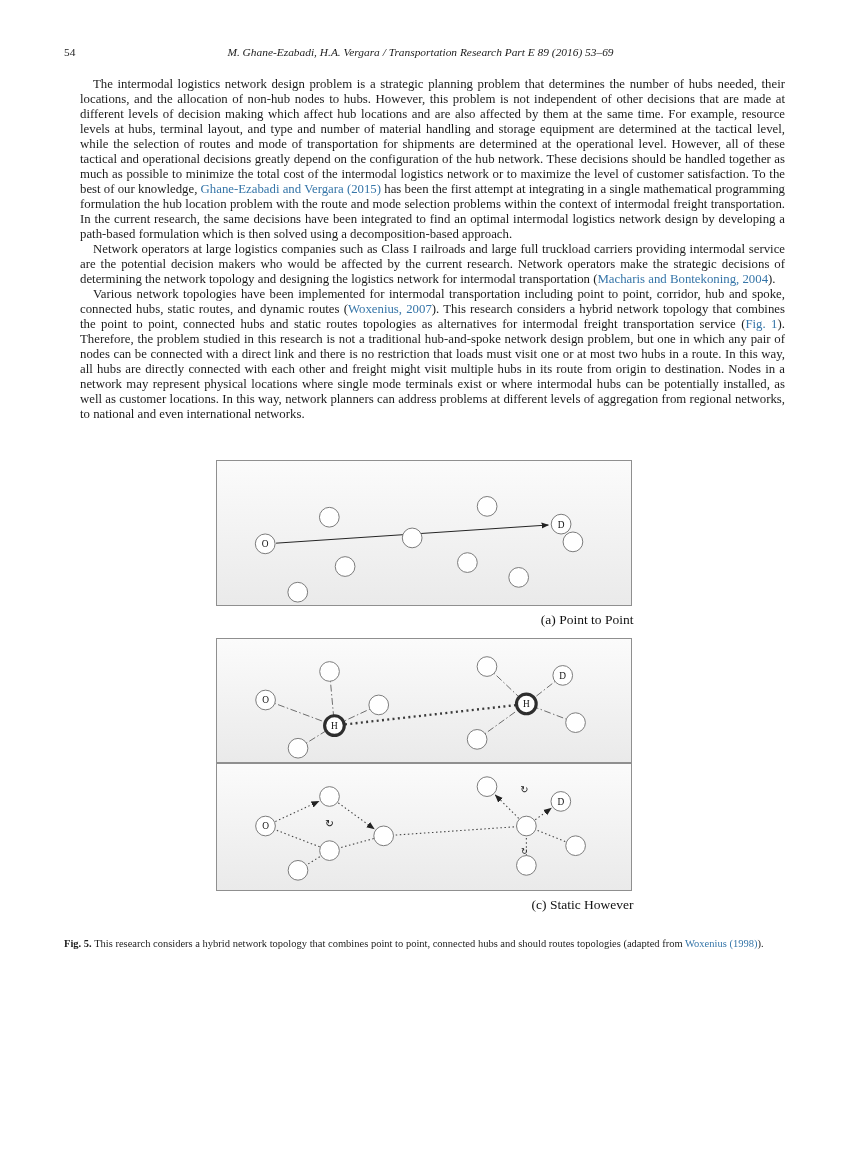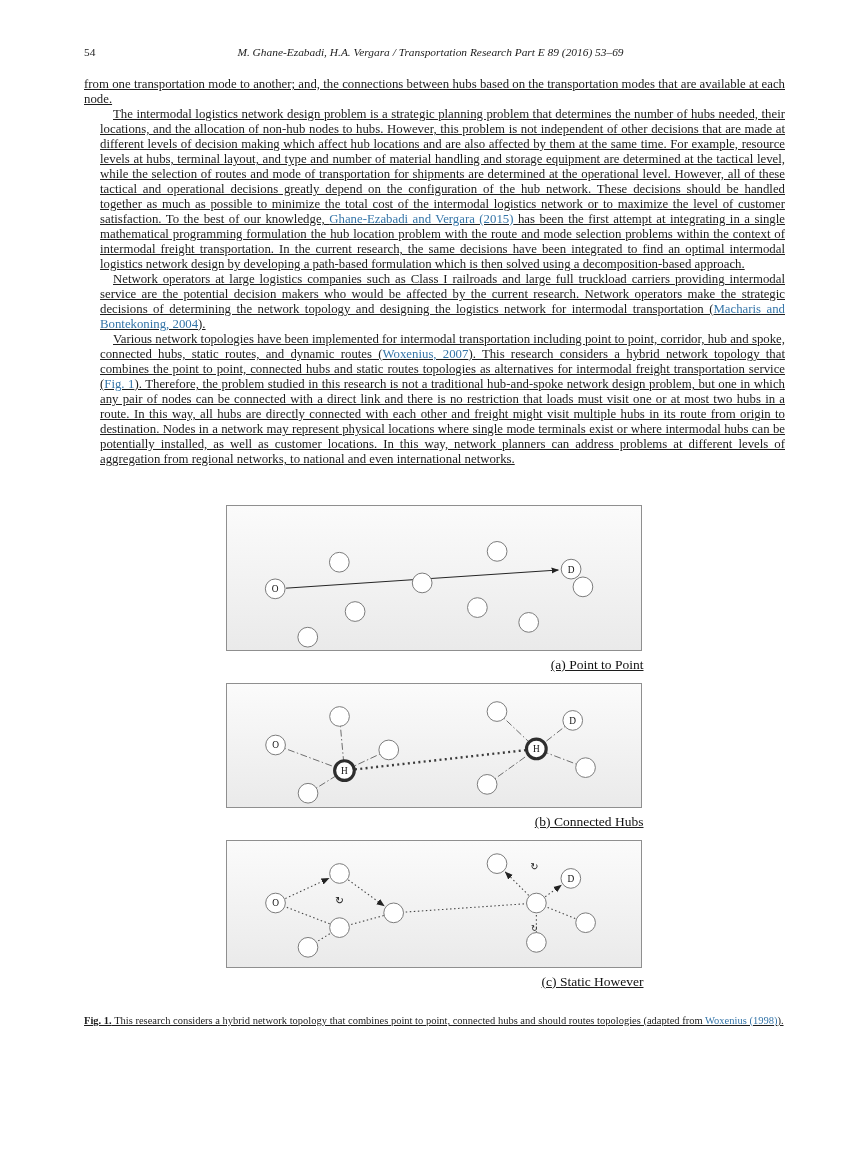--- a/index.html
+++ b/index.html
@@ -6,21 +6,21 @@
   * { box-sizing: border-box; }
   html, body { margin: 0; padding: 0; }
   body {
     width: 846px; height: 1155px;
     background: #ffffff;
     font-family: "Liberation Serif", serif;
     color: #1c1c1c;
     overflow: hidden;
     position: relative;
   }
-  .page { padding: 46px 61px 0 84px; text-decoration: underline; }
+  .page { padding: 46px 61px 0 64px; }
 
   
   .header-row { position: relative; height: 14px; margin-bottom: 17px; font-size: 11.4px; }
   .page-number { position: absolute; left: 0; top: 0; }
   .running-title { position: absolute; left: 0; right: 8px; top: 0; text-align: center; font-style: italic; }
 
   
   .body-text p {
     margin: 0;
     font-size: 12.8px;
@@ -66,21 +66,20 @@
 <body>
 
 <div class="page">
 
   <div class="header-row">
     <span class="page-number">54</span>
     <span class="running-title">M. Ghane-Ezabadi, H.A. Vergara / Transportation Research Part E 89 (2016) 53–69</span>
   </div>
 
   <div class="body-text">
-      <p><span>from one transportation mode to another; and, the connections between hubs based on the transportation modes that are available at each node.</span></p>
       <p class="indent"><span>The intermodal logistics network design problem is a strategic planning problem that determines the number of hubs needed, their locations, and the allocation of non-hub nodes to hubs. However, this problem is not independent of other decisions that are made at different levels of decision making which affect hub locations and are also affected by them at the same time. For example, resource levels at hubs, terminal layout, and type and number of material handling and storage equipment are determined at the tactical level, while the selection of routes and mode of transportation for shipments are determined at the operational level. However, all of these tactical and operational decisions greatly depend on the configuration of the hub network. These decisions should be handled together as much as possible to minimize the total cost of the intermodal logistics network or to maximize the level of customer satisfaction. To the best of our knowledge, </span><a class="cite">Ghane-Ezabadi and Vergara (2015)</a><span> has been the first attempt at integrating in a single mathematical programming formulation the hub location problem with the route and mode selection problems within the context of intermodal freight transportation. In the current research, the same decisions have been integrated to find an optimal intermodal logistics network design by developing a path-based formulation which is then solved using a decomposition-based approach.</span></p>
       <p class="indent"><span>Network operators at large logistics companies such as Class I railroads and large full truckload carriers providing intermodal service are the potential decision makers who would be affected by the current research. Network operators make the strategic decisions of determining the network topology and designing the logistics network for intermodal transportation (</span><a class="cite">Macharis and Bontekoning, 2004</a><span>).</span></p>
       <p class="indent"><span>Various network topologies have been implemented for intermodal transportation including point to point, corridor, hub and spoke, connected hubs, static routes, and dynamic routes (</span><a class="cite">Woxenius, 2007</a><span>). This research considers a hybrid network topology that combines the point to point, connected hubs and static routes topologies as alternatives for intermodal freight transportation service (</span><a class="cite">Fig. 1</a><span>). Therefore, the problem studied in this research is not a traditional hub-and-spoke network design problem, but one in which any pair of nodes can be connected with a direct link and there is no restriction that loads must visit one or at most two hubs in a route. In this way, all hubs are directly connected with each other and freight might visit multiple hubs in its route from origin to destination. Nodes in a network may represent physical locations where single mode terminals exist or where intermodal hubs can be potentially installed, as well as customer locations. In this way, network planners can address problems at different levels of aggregation from regional networks, to national and even international networks.</span></p>
     </div>
 
   <div class="figures">
 
     <div class="figpanel">
       <svg class="figbox" width="416" height="146" viewBox="0 0 416 146">
         <defs>
@@ -142,21 +141,20 @@
           <g>
             <circle class="hub" cx="117" cy="88" r="10"></circle>
             <text class="nlabel" x="117" y="91.5">H</text>
           </g>
           <g>
             <circle class="hub" cx="312" cy="66" r="10"></circle>
             <text class="nlabel" x="312" y="69.5">H</text>
           </g>
         </g>
       </svg>
-      <div class="subcaption">(b) Connected Hubs</div>
     </div>
 
     <div class="figpanel">
       <svg class="figbox" width="416" height="128" viewBox="0 0 416 128">
         <g>
           <line class="route" x1="57" y1="58.4" x2="101.1" y2="38" marker-end="url(#arr)"></line>
           <line class="route" x1="120.9" y1="39.5" x2="157.3" y2="65.9" marker-end="url(#arr)"></line>
           <line class="route" x1="47" y1="63" x2="112" y2="88"></line>
           <line class="route" x1="112" y1="88" x2="167" y2="73"></line>
           <line class="route" x1="80" y1="108" x2="112" y2="88"></line>
@@ -184,16 +182,16 @@
           </g>
           <g>
             <circle class="node" cx="347" cy="38" r="10"></circle>
             <text class="nlabel" x="347" y="41.5">D</text>
           </g>
         </g>
       </svg>
       <div class="subcaption">(c) Static However</div>
     </div>
 
-    <div class="figcaption"><span class="bold">Fig. 1.</span><span> This research considers a hybrid network topology that combines point to point, connected hubs and should routes topologies (adapted from </span><a class="cite">Woxenius (1998)</a><span>).</span></div>
+    <div class="figcaption"><span class="bold">Fig. 5.</span><span> This research considers a hybrid network topology that combines point to point, connected hubs and should routes topologies (adapted from </span><a class="cite">Woxenius (1998)</a><span>).</span></div>
 
   </div>
 </div>
 
 </body></html>

